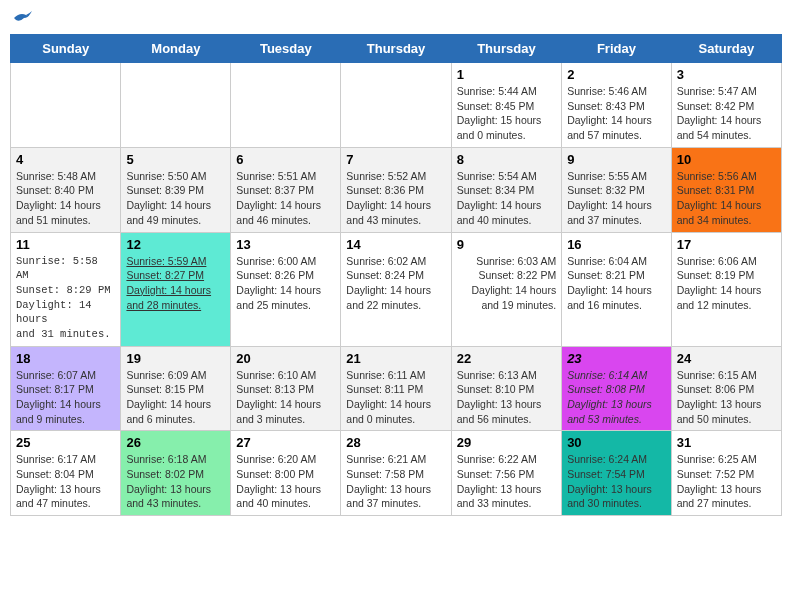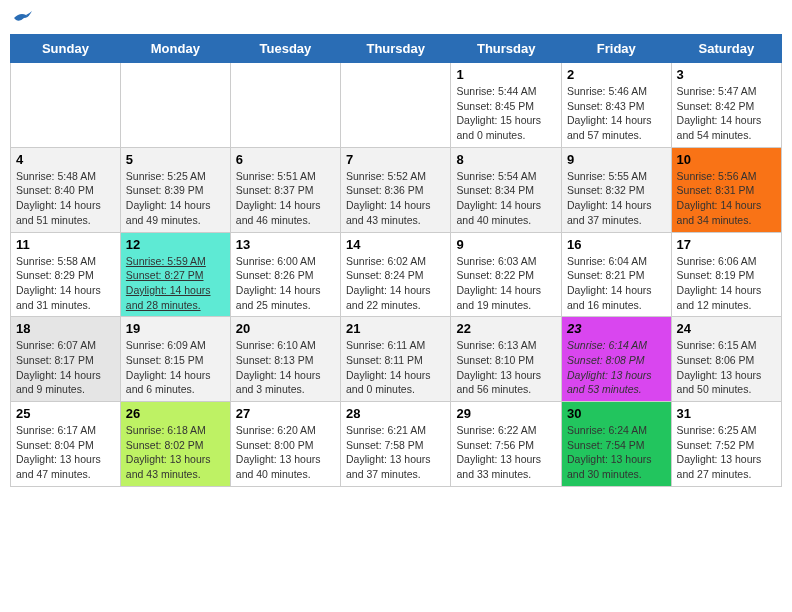--- a/index.html
+++ b/index.html
@@ -172,21 +172,21 @@
       <tr>
         <td style="background: rgb(242, 242, 242);">
           <span class="day-num">4</span>
           <div class="day-info" style="white-space: pre-line;">Sunrise: 5:48 AM
 Sunset: 8:40 PM
 Daylight: 14 hours
 and 51 minutes.</div>
         </td>
         <td style="background: rgb(242, 242, 242);">
           <span class="day-num">5</span>
-          <div class="day-info" style="white-space: pre-line;">Sunrise: 5:25 AM
+          <div class="day-info" style="white-space: pre-line;">Sunrise: 5:50 AM
 Sunset: 8:39 PM
 Daylight: 14 hours
 and 49 minutes.</div>
         </td>
         <td style="background: rgb(242, 242, 242);">
           <span class="day-num">6</span>
           <div class="day-info" style="white-space: pre-line;">Sunrise: 5:51 AM
 Sunset: 8:37 PM
 Daylight: 14 hours
 and 46 minutes.</div>
@@ -216,21 +216,21 @@
           <span class="day-num">10</span>
           <div class="day-info" style="white-space: pre-line;">Sunrise: 5:56 AM
 Sunset: 8:31 PM
 Daylight: 14 hours
 and 34 minutes.</div>
         </td>
       </tr>
       <tr>
         <td style="background: rgb(255, 255, 255);">
           <span class="day-num">11</span>
-          <div class="day-info" style="white-space: pre-line;">Sunrise: 5:58 AM
+          <div class="day-info" style="white-space: pre-line; font-family: Liberation Mono, monospace;">Sunrise: 5:58 AM
 Sunset: 8:29 PM
 Daylight: 14 hours
 and 31 minutes.</div>
         </td>
         <td style="background: #5eead4;">
           <span class="day-num">12</span>
           <div class="day-info" style="white-space: pre-line; text-decoration: underline;">Sunrise: 5:59 AM
 Sunset: 8:27 PM
 Daylight: 14 hours
 and 28 minutes.</div>
@@ -244,42 +244,42 @@
         </td>
         <td style="background: rgb(255, 255, 255);">
           <span class="day-num">14</span>
           <div class="day-info" style="white-space: pre-line;">Sunrise: 6:02 AM
 Sunset: 8:24 PM
 Daylight: 14 hours
 and 22 minutes.</div>
         </td>
         <td style="background: rgb(255, 255, 255);">
           <span class="day-num">9</span>
-          <div class="day-info" style="white-space: pre-line;">Sunrise: 6:03 AM
+          <div class="day-info" style="white-space: pre-line; text-align: right;">Sunrise: 6:03 AM
 Sunset: 8:22 PM
 Daylight: 14 hours
 and 19 minutes.</div>
         </td>
         <td style="background: rgb(255, 255, 255);">
           <span class="day-num">16</span>
           <div class="day-info" style="white-space: pre-line;">Sunrise: 6:04 AM
 Sunset: 8:21 PM
 Daylight: 14 hours
 and 16 minutes.</div>
         </td>
         <td style="background: rgb(255, 255, 255);">
           <span class="day-num">17</span>
           <div class="day-info" style="white-space: pre-line;">Sunrise: 6:06 AM
 Sunset: 8:19 PM
 Daylight: 14 hours
 and 12 minutes.</div>
         </td>
       </tr>
       <tr>
-        <td style="background: #e5e5e5;">
+        <td style="background: #c4b5fd;">
           <span class="day-num">18</span>
           <div class="day-info" style="white-space: pre-line;">Sunrise: 6:07 AM
 Sunset: 8:17 PM
 Daylight: 14 hours
 and 9 minutes.</div>
         </td>
         <td style="background: rgb(242, 242, 242);">
           <span class="day-num">19</span>
           <div class="day-info" style="white-space: pre-line;">Sunrise: 6:09 AM
 Sunset: 8:15 PM
@@ -323,21 +323,21 @@
         </td>
       </tr>
       <tr>
         <td style="background: rgb(255, 255, 255);">
           <span class="day-num">25</span>
           <div class="day-info" style="white-space: pre-line;">Sunrise: 6:17 AM
 Sunset: 8:04 PM
 Daylight: 13 hours
 and 47 minutes.</div>
         </td>
-        <td style="background: #bef264;">
+        <td style="background: #86efac;">
           <span class="day-num">26</span>
           <div class="day-info" style="white-space: pre-line;">Sunrise: 6:18 AM
 Sunset: 8:02 PM
 Daylight: 13 hours
 and 43 minutes.</div>
         </td>
         <td style="background: rgb(255, 255, 255);">
           <span class="day-num">27</span>
           <div class="day-info" style="white-space: pre-line;">Sunrise: 6:20 AM
 Sunset: 8:00 PM
@@ -351,21 +351,21 @@
 Daylight: 13 hours
 and 37 minutes.</div>
         </td>
         <td style="background: rgb(255, 255, 255);">
           <span class="day-num">29</span>
           <div class="day-info" style="white-space: pre-line;">Sunrise: 6:22 AM
 Sunset: 7:56 PM
 Daylight: 13 hours
 and 33 minutes.</div>
         </td>
-        <td style="background: #22c55e; margin-top: 32px;">
+        <td style="background: #14b8a6; margin-top: 32px;">
           <span class="day-num">30</span>
           <div class="day-info" style="white-space: pre-line;">Sunrise: 6:24 AM
 Sunset: 7:54 PM
 Daylight: 13 hours
 and 30 minutes.</div>
         </td>
         <td style="background: rgb(255, 255, 255);">
           <span class="day-num">31</span>
           <div class="day-info" style="white-space: pre-line;">Sunrise: 6:25 AM
 Sunset: 7:52 PM

